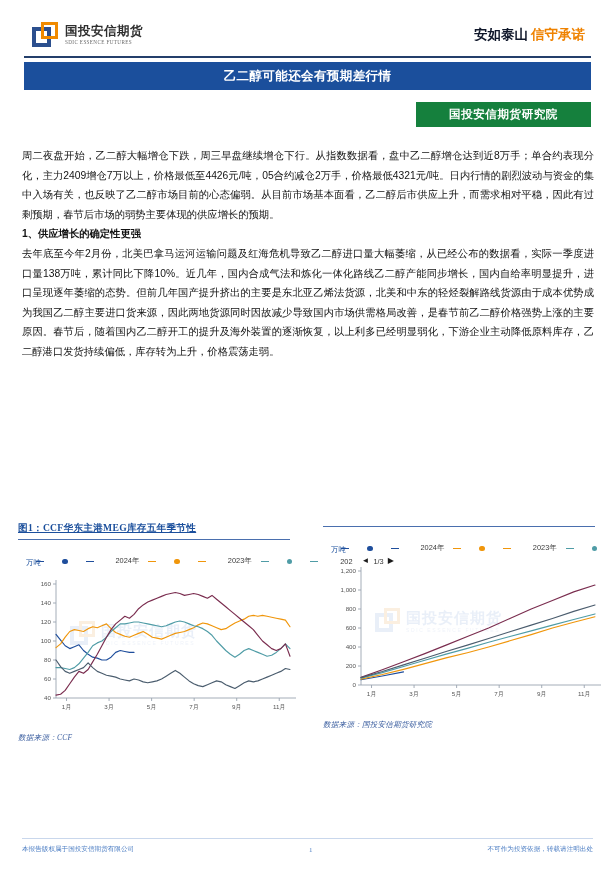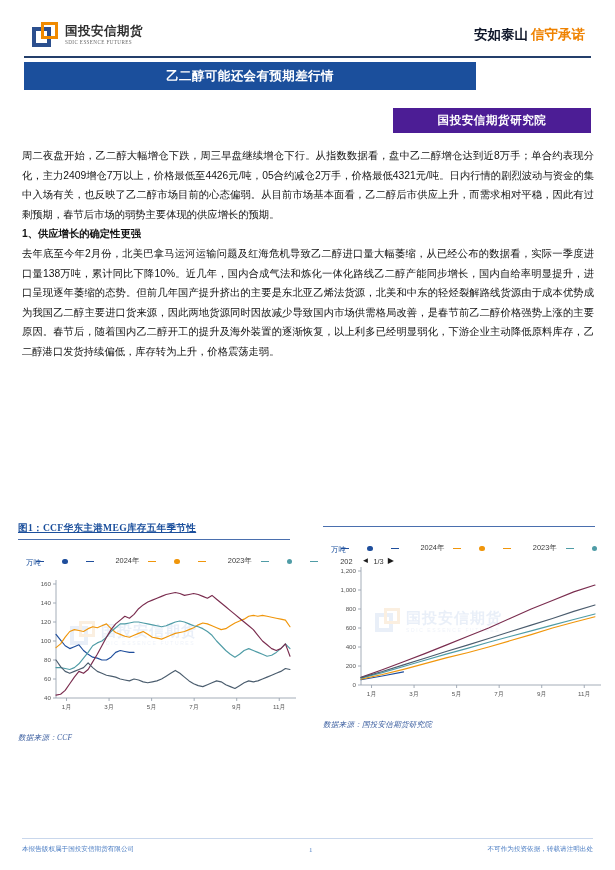--- a/index.html
+++ b/index.html
@@ -36,28 +36,28 @@
     font-size:13.5px;font-weight:bold;white-space:nowrap;
   }
   .slogan .s1{color:#0f172a;}
   .slogan .s2{color:#ef8200;margin-left:3px;}
   .hr-head{
     position:absolute;left:24px;top:56px;width:567px;height:2px;background:#243f6b;
   }
 
   
   .title-bar{
-    position:absolute;left:24px;top:62px;width:452px;height:28px;
+    position:absolute;left:24px;top:62px;width:567px;height:28px;
     background:#1b4f9c;color:#ffffff;
     display:flex;align-items:center;justify-content:center;
     font-size:12.5px;font-weight:bold;letter-spacing:.4px;
   }
   .dept-badge{
-    position:absolute;right:24px;top:108px;width:198px;height:25px;
-    background:#4c1d95;color:#ffffff;
+    position:absolute;right:24px;top:102px;width:175px;height:25px;
+    background:#15803d;color:#ffffff;
     display:flex;align-items:center;justify-content:center;
     font-size:11.5px;font-weight:bold;letter-spacing:.6px;
   }
 
   
   .body-text{
     position:absolute;left:22px;top:146px;width:572px;
     font-size:10.3px;line-height:19.6px;text-align:justify;
     color:#111;
   }

